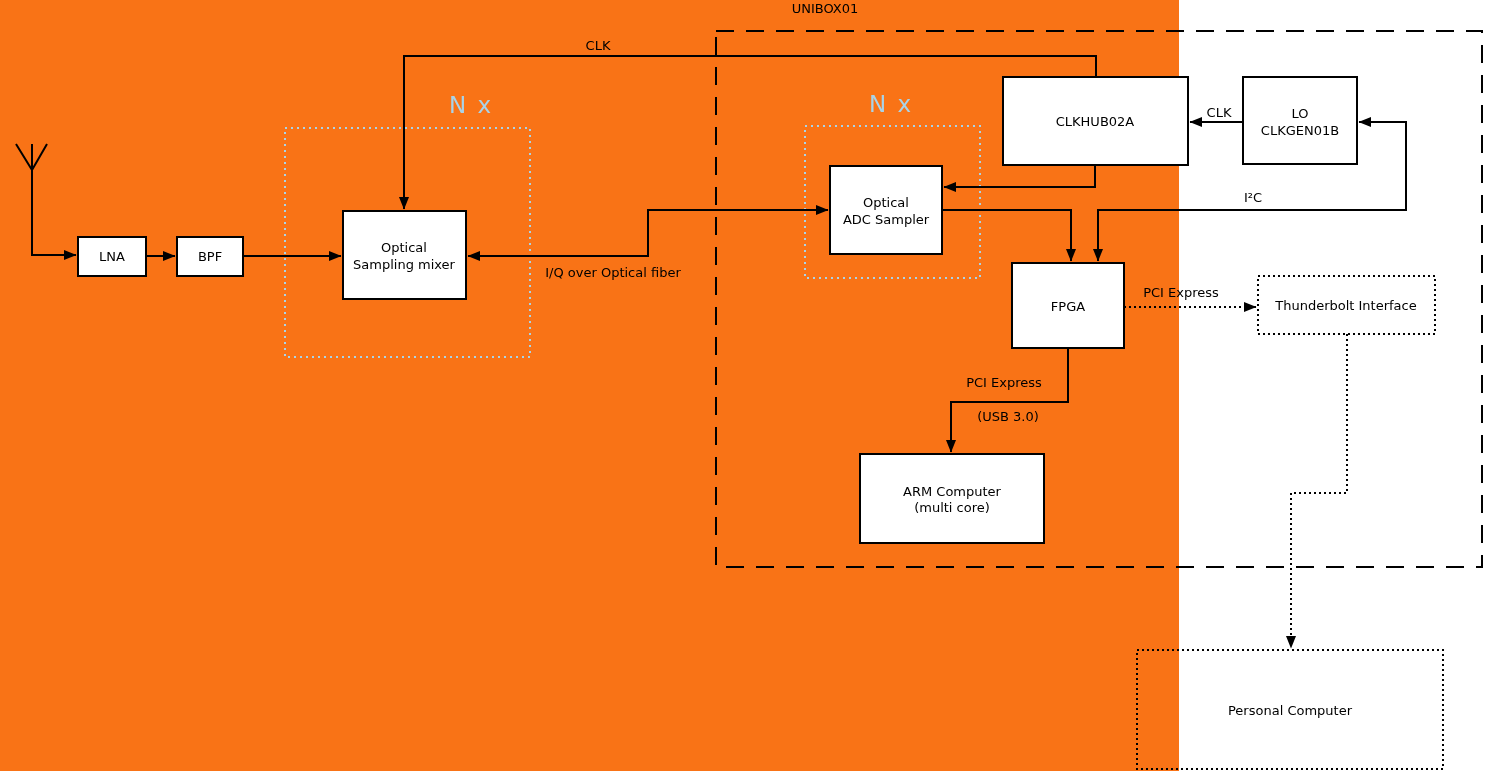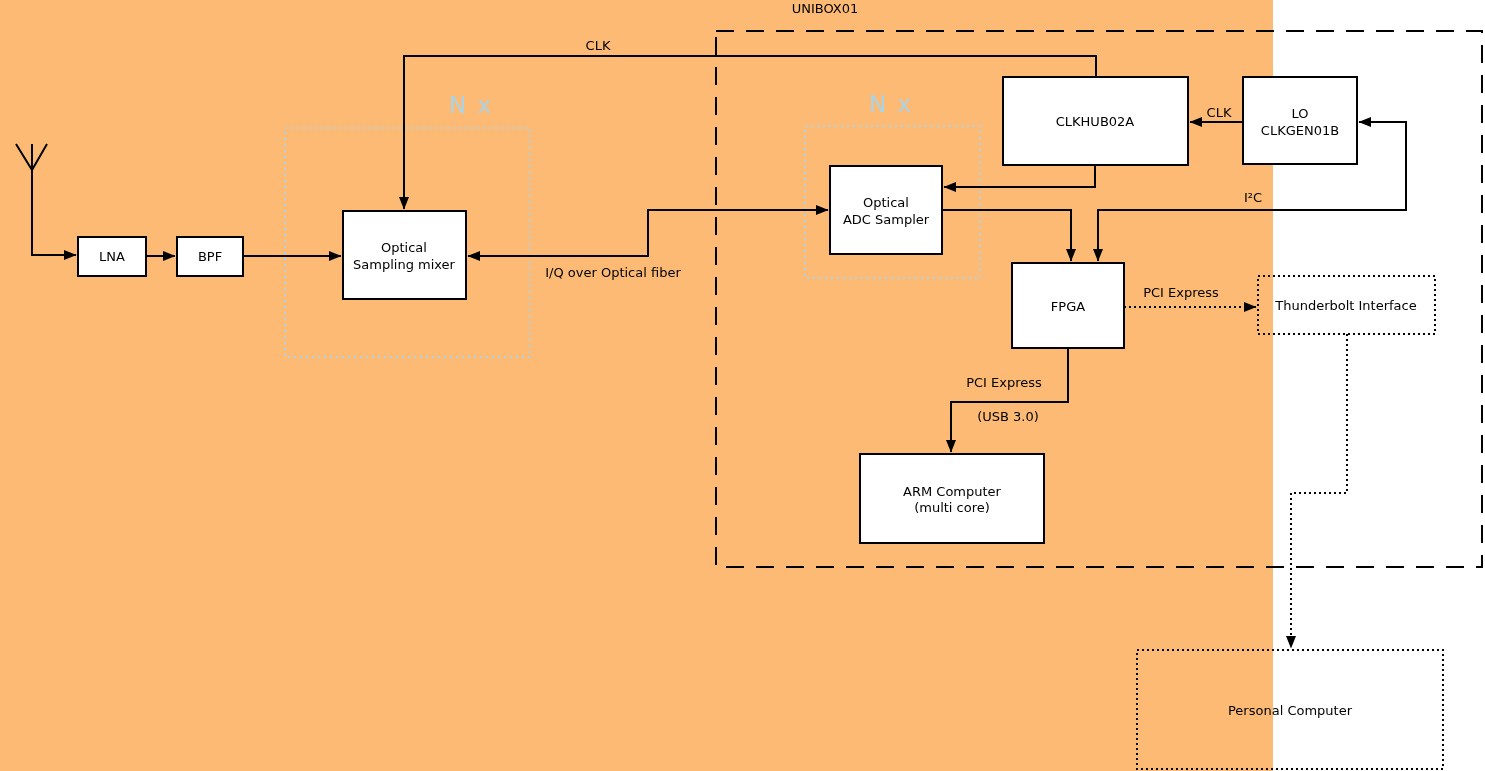--- a/index.html
+++ b/index.html
@@ -2,23 +2,23 @@
 <html><head>
 <meta charset="utf-8">
 <style>
   html, body {
     margin: 0;
     padding: 0;
     background: #ffffff;
   }
   .canvas {
     position: relative;
-    width: 1273px;
+    width: 1179px;
     height: 771px;
-    background: #fdba74;
+    background: #f97316;
     font-family: "DejaVu Sans", "Liberation Sans", sans-serif;
   }
   svg text {
     font-family: "DejaVu Sans", "Liberation Sans", sans-serif;
     font-size: 13px;
     fill: #000000;
   }
   svg text.nx {
     font-size: 23px;
     letter-spacing: 2px;

